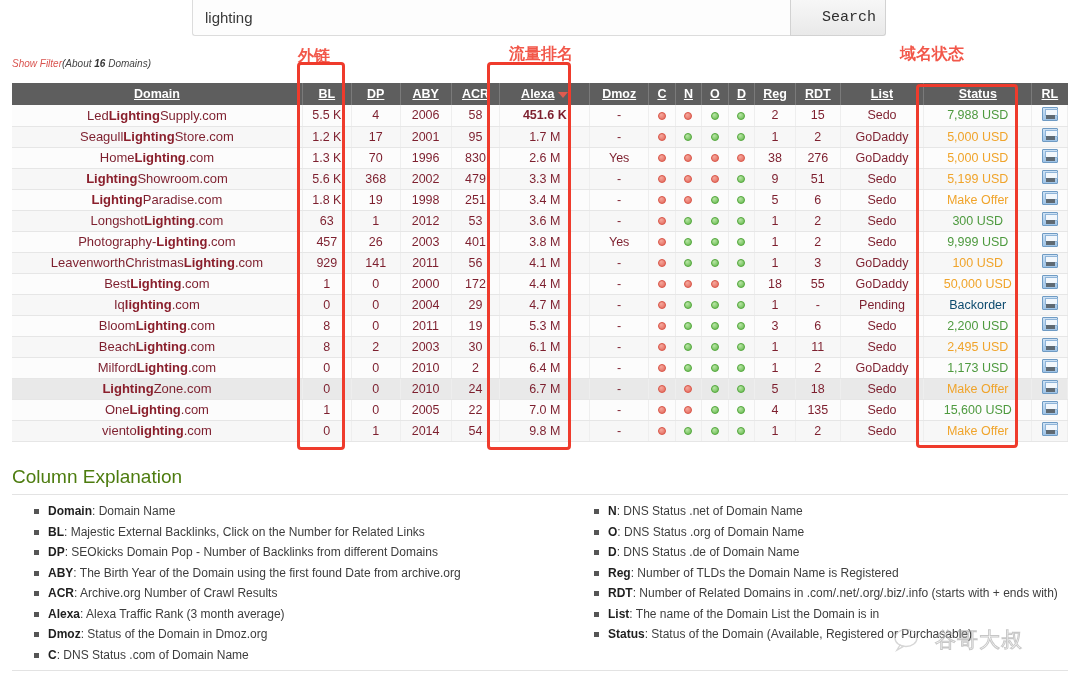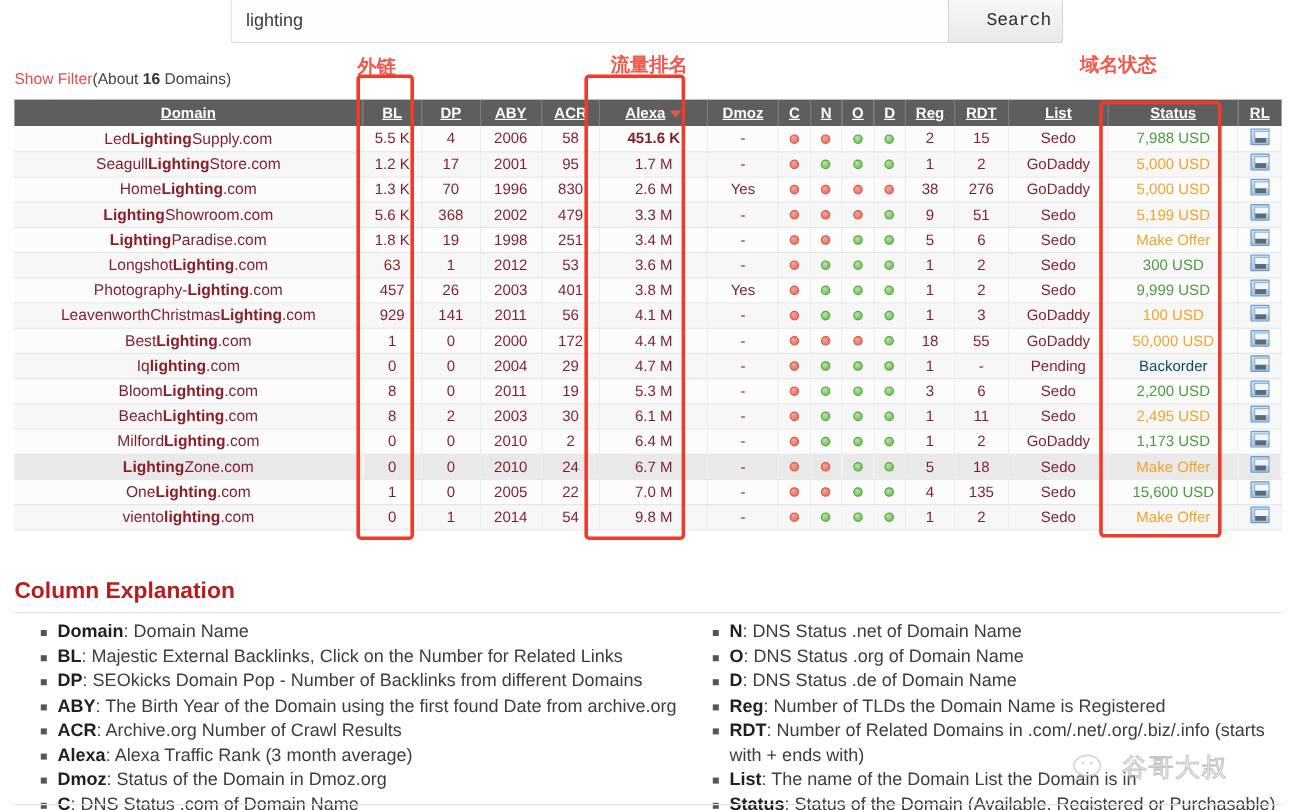--- a/index.html
+++ b/index.html
@@ -40,22 +40,23 @@
     font-size: 15px;
     cursor: pointer;
     font-family: Liberation Mono, monospace;
     border-radius: 0 0 3px 0;
     padding-left: 28px;
   }
 
   
   .filterline {
     position: absolute; left: 12px; top: 58px;
-    font-size: 13px; color: #444;
+    font-size: 10px; color: #444;
     white-space: nowrap;
+    font-style: italic;
   }
   .filterline .show-filter { color: #d9534f; cursor: pointer; }
   .filterline b { font-weight: bold; color: #333; }
 
   
   .cn-note {
     position: absolute;
     color: #f2574a;
     font-size: 16px;
     font-weight: bold;
@@ -152,37 +153,37 @@
     border-radius: 4px;
     pointer-events: none;
   }
   #box-bl     { left: 297px;  top: 62px; width: 48px;  height: 388px; }
   #box-alexa  { left: 487px;  top: 62px; width: 84px;  height: 388px; }
   #box-status { left: 916px;  top: 84px; width: 102px; height: 364px; }
 
   
   .explain { position: absolute; left: 12px; top: 466px; width: 1056px; }
   .explain h2 {
-    margin: 16px 0 6px 0;
+    margin: 0 0 6px 0;
     font-size: 19px;
-    font-weight: bold;
-    color: #b91c1c;
+    font-weight: normal;
+    color: #4d7c0f;
     font-family: "Liberation Sans", sans-serif;
   }
   .explain .rule { border-top: 1px solid #e3e3e3; margin-bottom: 6px; }
   .cols { display: flex; gap: 0px; }
   .cols ul {
     margin: 0; padding: 0 0 0 22px;
     list-style: none;
   }
   .cols ul.left  { width: 560px; }
   .cols ul.right { width: 496px; }
   .cols li {
     position: relative;
-    font-size: 15px;
+    font-size: 12px;
     color: #3d3d3d;
     line-height: 20.5px;
     padding-left: 14px;
   }
   .cols li::before {
     content: "";
     position: absolute; left: 0; top: 8px;
     width: 5px; height: 5px;
     background: #555;
   }

